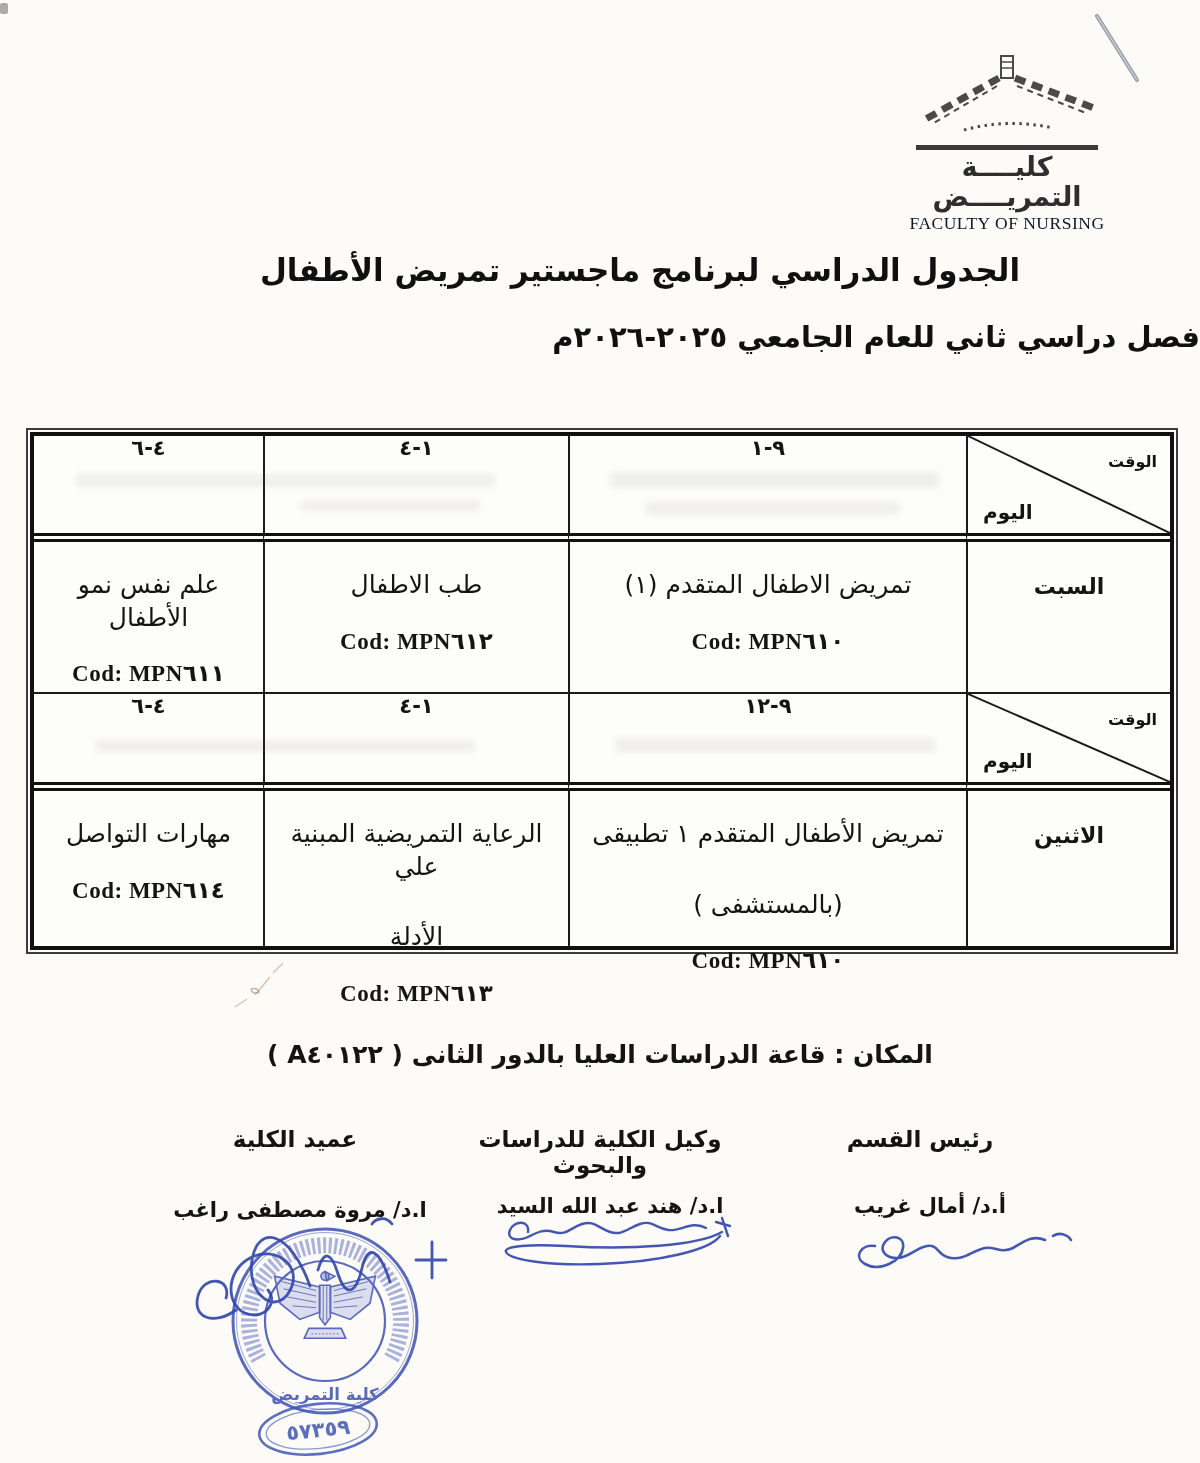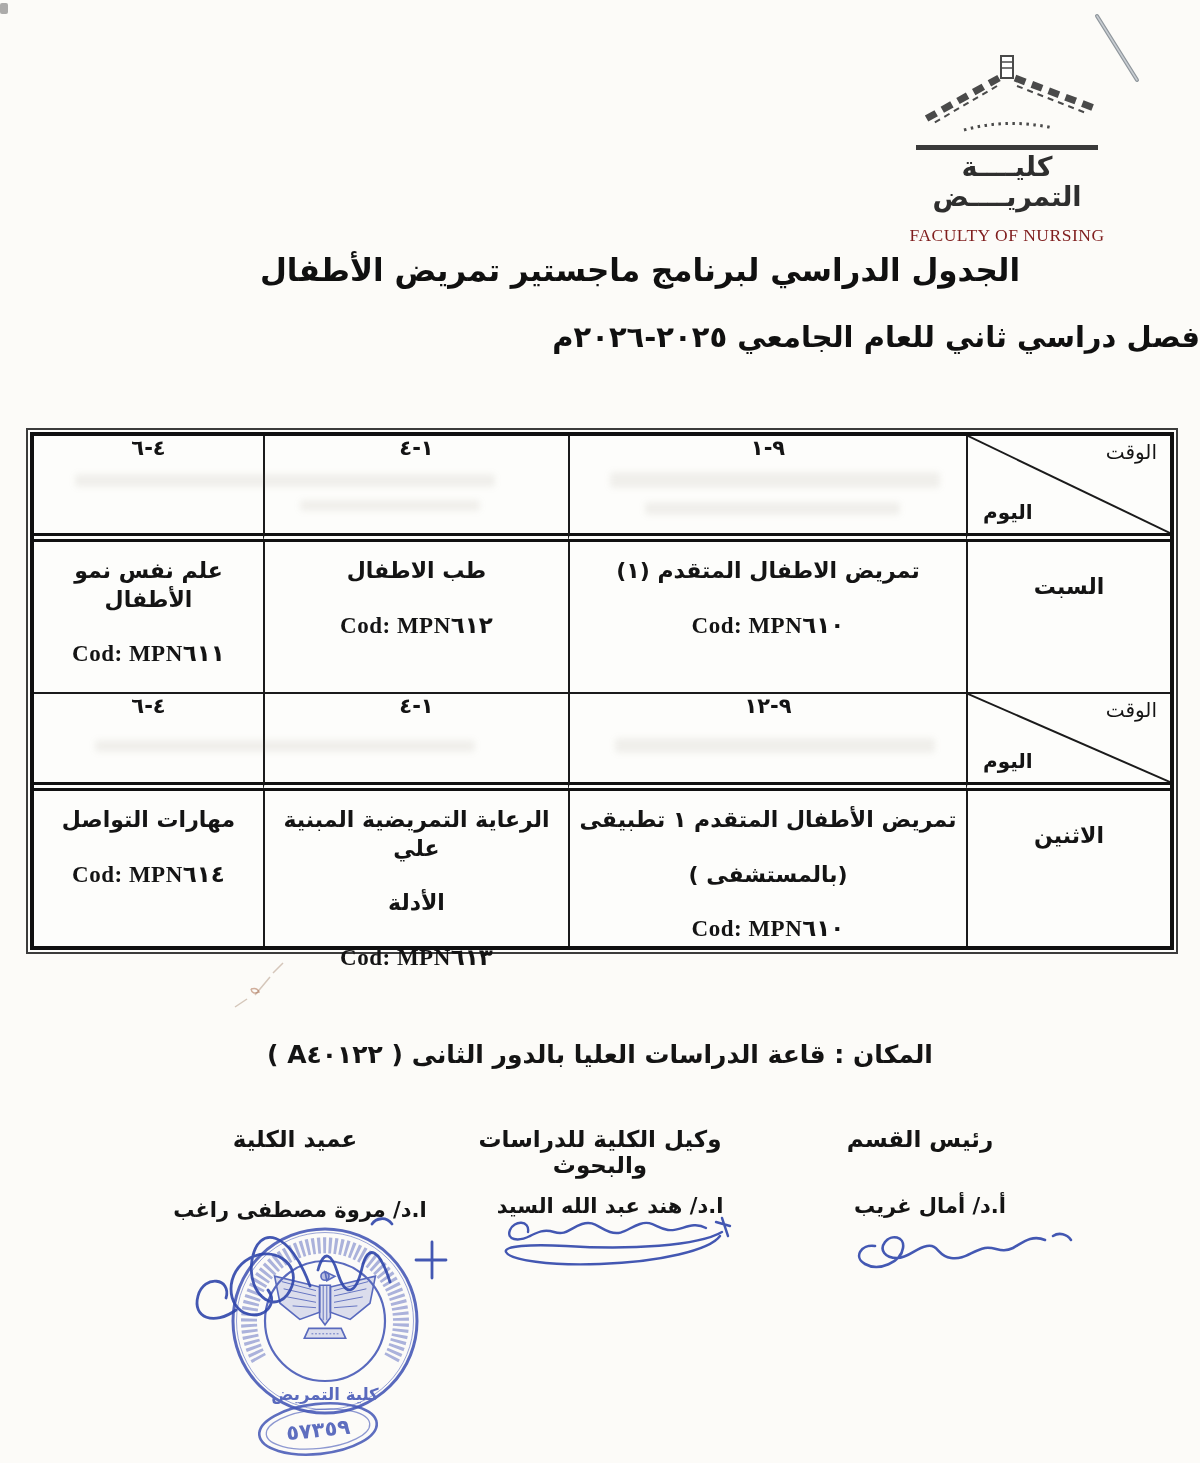--- a/index.html
+++ b/index.html
@@ -3,47 +3,47 @@
 <meta charset="utf-8">
 <style>
   html,body{margin:0;padding:0;background:#e9e7e2;}
   .page{position:relative;width:1200px;height:1463px;margin:0 auto;background:#fcfbf8;overflow:hidden;
         font-family:"DejaVu Sans",sans-serif;color:#141414;}
   .abs{position:absolute;}
 
   
   .logo{position:absolute;left:893px;top:46px;width:228px;text-align:center;}
   .logo-ar{font-size:27px;font-weight:bold;direction:rtl;color:#2e2e2e;letter-spacing:0px;line-height:1.1;margin-top:2px;}
-  .logo-en{font-family:"Liberation Serif","DejaVu Sans",serif;font-size:17.5px;color:#7f1d1d;letter-spacing:0.5px;margin-top:14px;white-space:nowrap;}
+  .logo-en{font-family:"Liberation Serif","DejaVu Sans",serif;font-size:17.5px;color:#0f172a;letter-spacing:0.5px;margin-top:2px;white-space:nowrap;}
   .logo-rule{height:5px;background:#3a3a3a;width:182px;margin:3px auto 0 auto;}
 
   
   .title1{position:absolute;left:0;top:252px;width:1200px;text-align:center;direction:rtl;
           font-size:31px;font-weight:bold;color:#101010;padding-left:40px;}
   .title2{position:absolute;left:0;top:320px;width:1200px;direction:rtl;
           font-size:29px;font-weight:bold;color:#101010;}
 
   
   .tframe{position:absolute;left:26px;top:428px;border:2px solid #3c3c3c;padding:2px;background:#fdfdfb;}
   .tgrid{border:4px solid #101010;display:grid;direction:rtl;
          grid-template-columns:204px 398px 305px 229px;
          grid-template-rows:106px 152px 97px 155px;}
   .cell{position:relative;border-left:2.5px solid #1b1b1b;box-sizing:border-box;}
   .cell.cl{border-left:none;}
   .hcell{border-bottom:9px double #111;}
   .scell{border-bottom:2.5px solid #1b1b1b;}
   .timecell{display:flex;justify-content:center;align-items:flex-start;padding-top:0;
             font-size:21px;font-weight:bold;letter-spacing:3px;direction:rtl;}
   .corner .diag{position:absolute;inset:0;width:100%;height:100%;}
-  .corner .tlab{position:absolute;top:4px;right:13px;font-size:20px;font-weight:normal;}
+  .corner .tlab{position:absolute;top:16px;right:13px;font-size:16px;font-weight:bold;}
   .corner .dlab{position:absolute;bottom:9px;left:15px;font-size:20px;font-weight:bold;}
   .daycell{display:flex;justify-content:center;align-items:flex-start;padding-top:32px;
            font-size:22px;font-weight:bold;}
   .course{display:flex;flex-direction:column;align-items:center;gap:26px;padding:15px 6px 0 6px;text-align:center;}
-  .cname{font-size:22px;font-weight:bold;direction:rtl;line-height:1.3;}
+  .cname{font-size:25px;font-weight:normal;direction:rtl;line-height:1.3;margin-top:12px;}
   .ccode{font-family:"Liberation Serif","DejaVu Sans",serif;font-size:23px;font-weight:bold;direction:ltr;letter-spacing:0.5px;}
 
   
   .location{position:absolute;left:0;top:1040px;width:1200px;text-align:center;direction:rtl;
             font-size:25px;font-weight:bold;}
 
   
   .sigtitle{position:absolute;top:1126px;text-align:center;direction:rtl;font-size:23px;font-weight:bold;}
   .signame{position:absolute;top:1194px;text-align:center;direction:rtl;font-size:21px;font-weight:bold;}
   .st1{left:800px;width:240px;} .st2{left:430px;width:340px;} .st3{left:175px;width:240px;}

